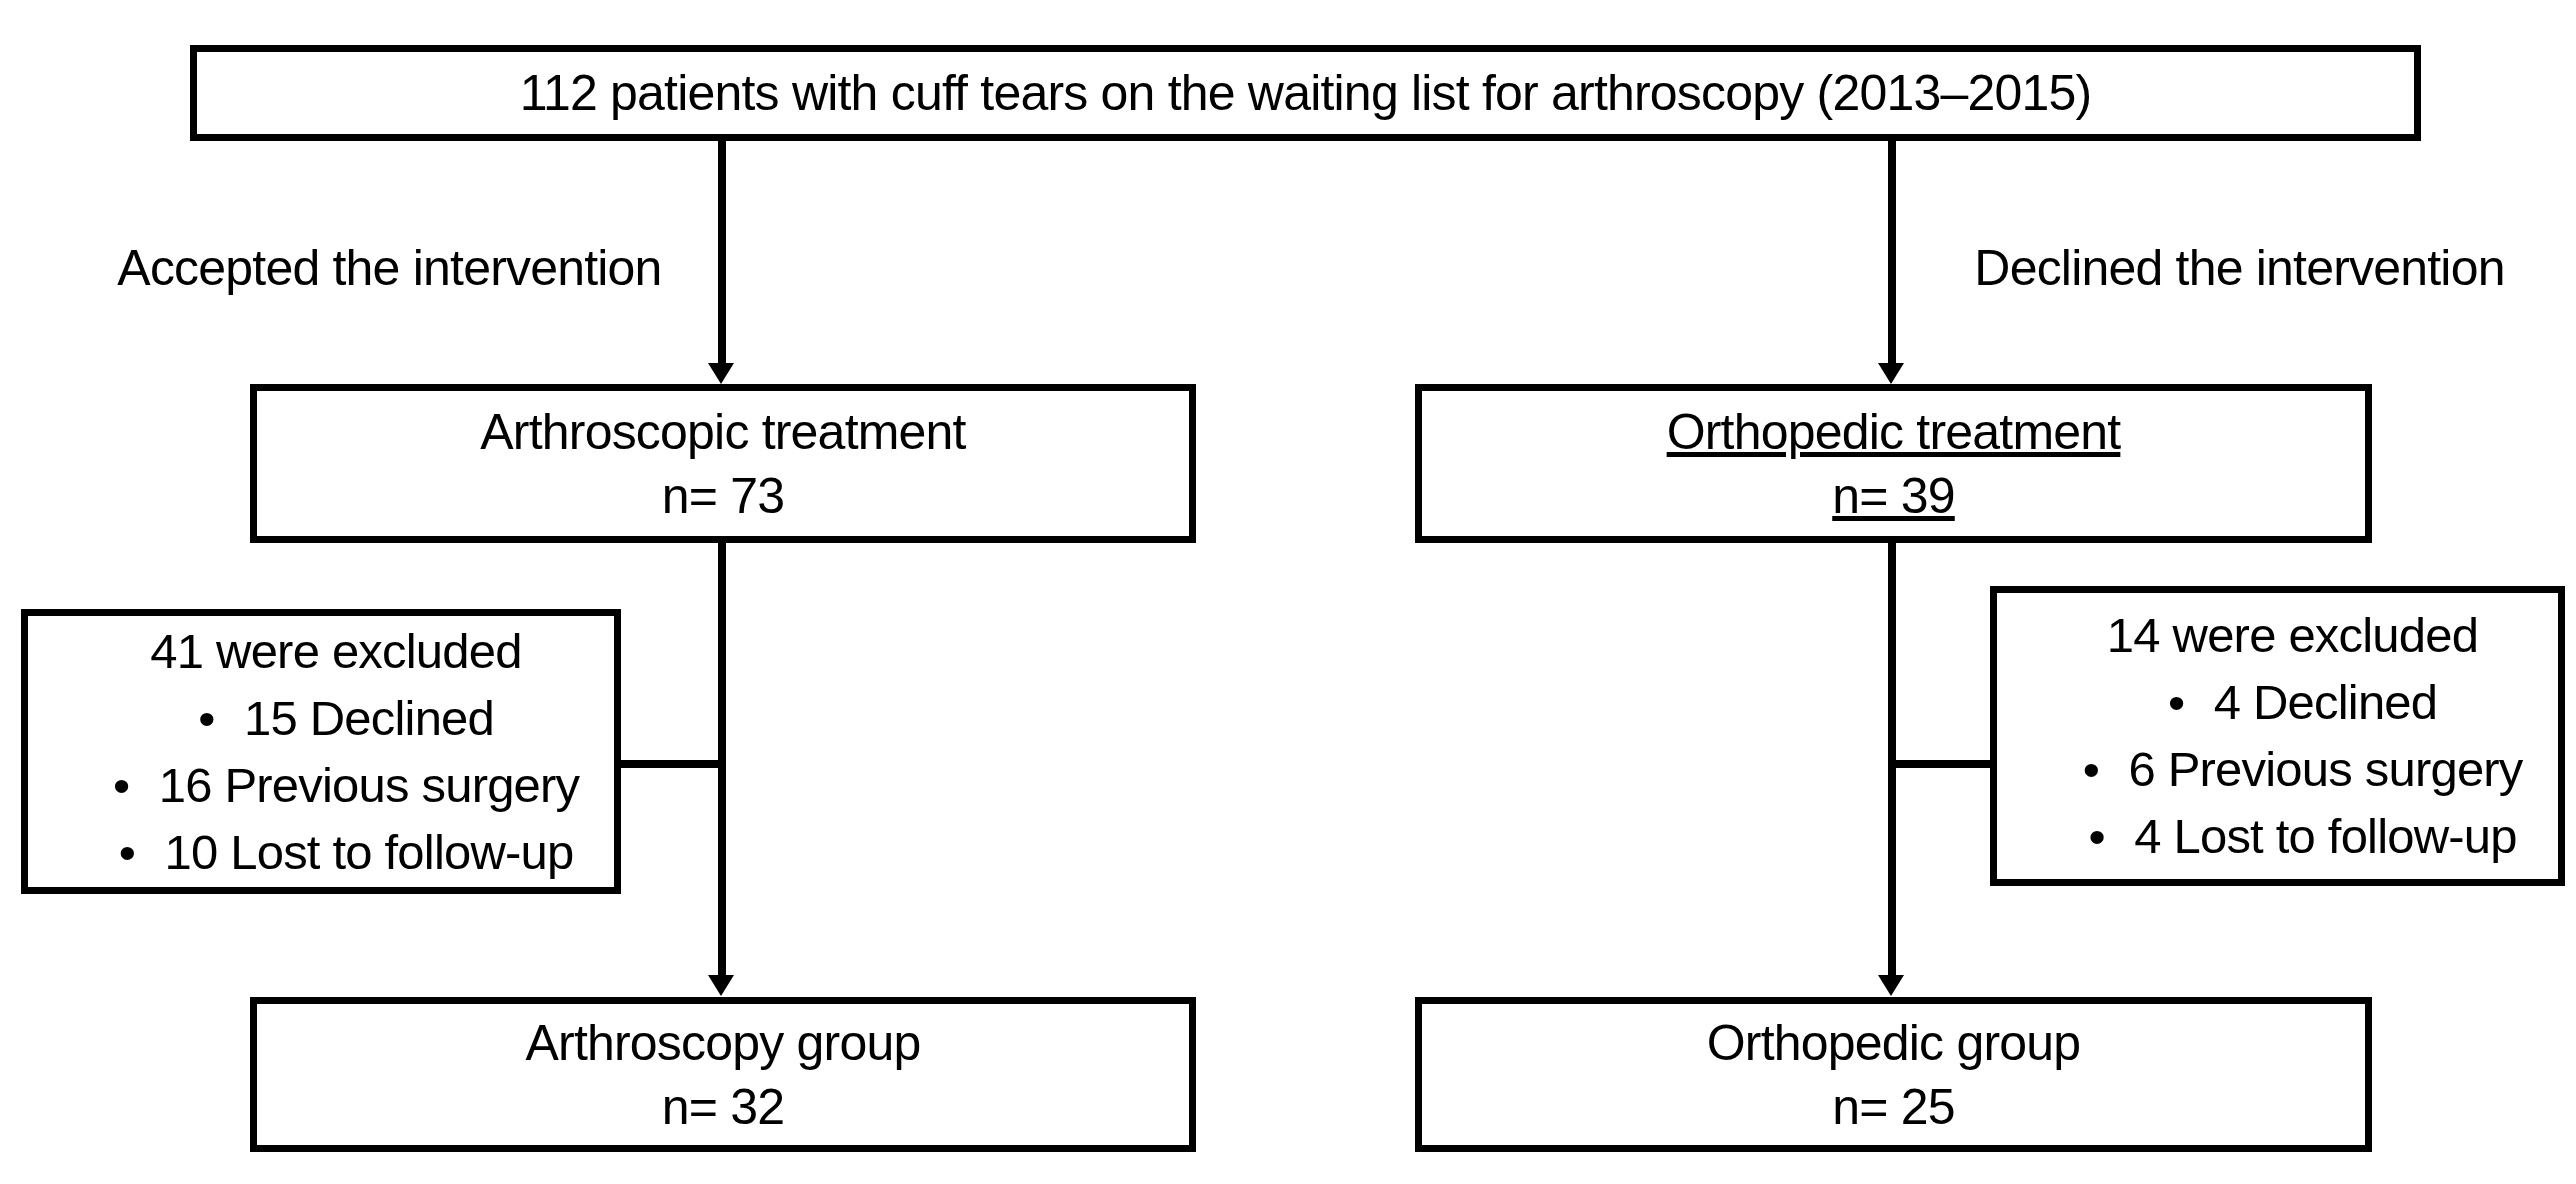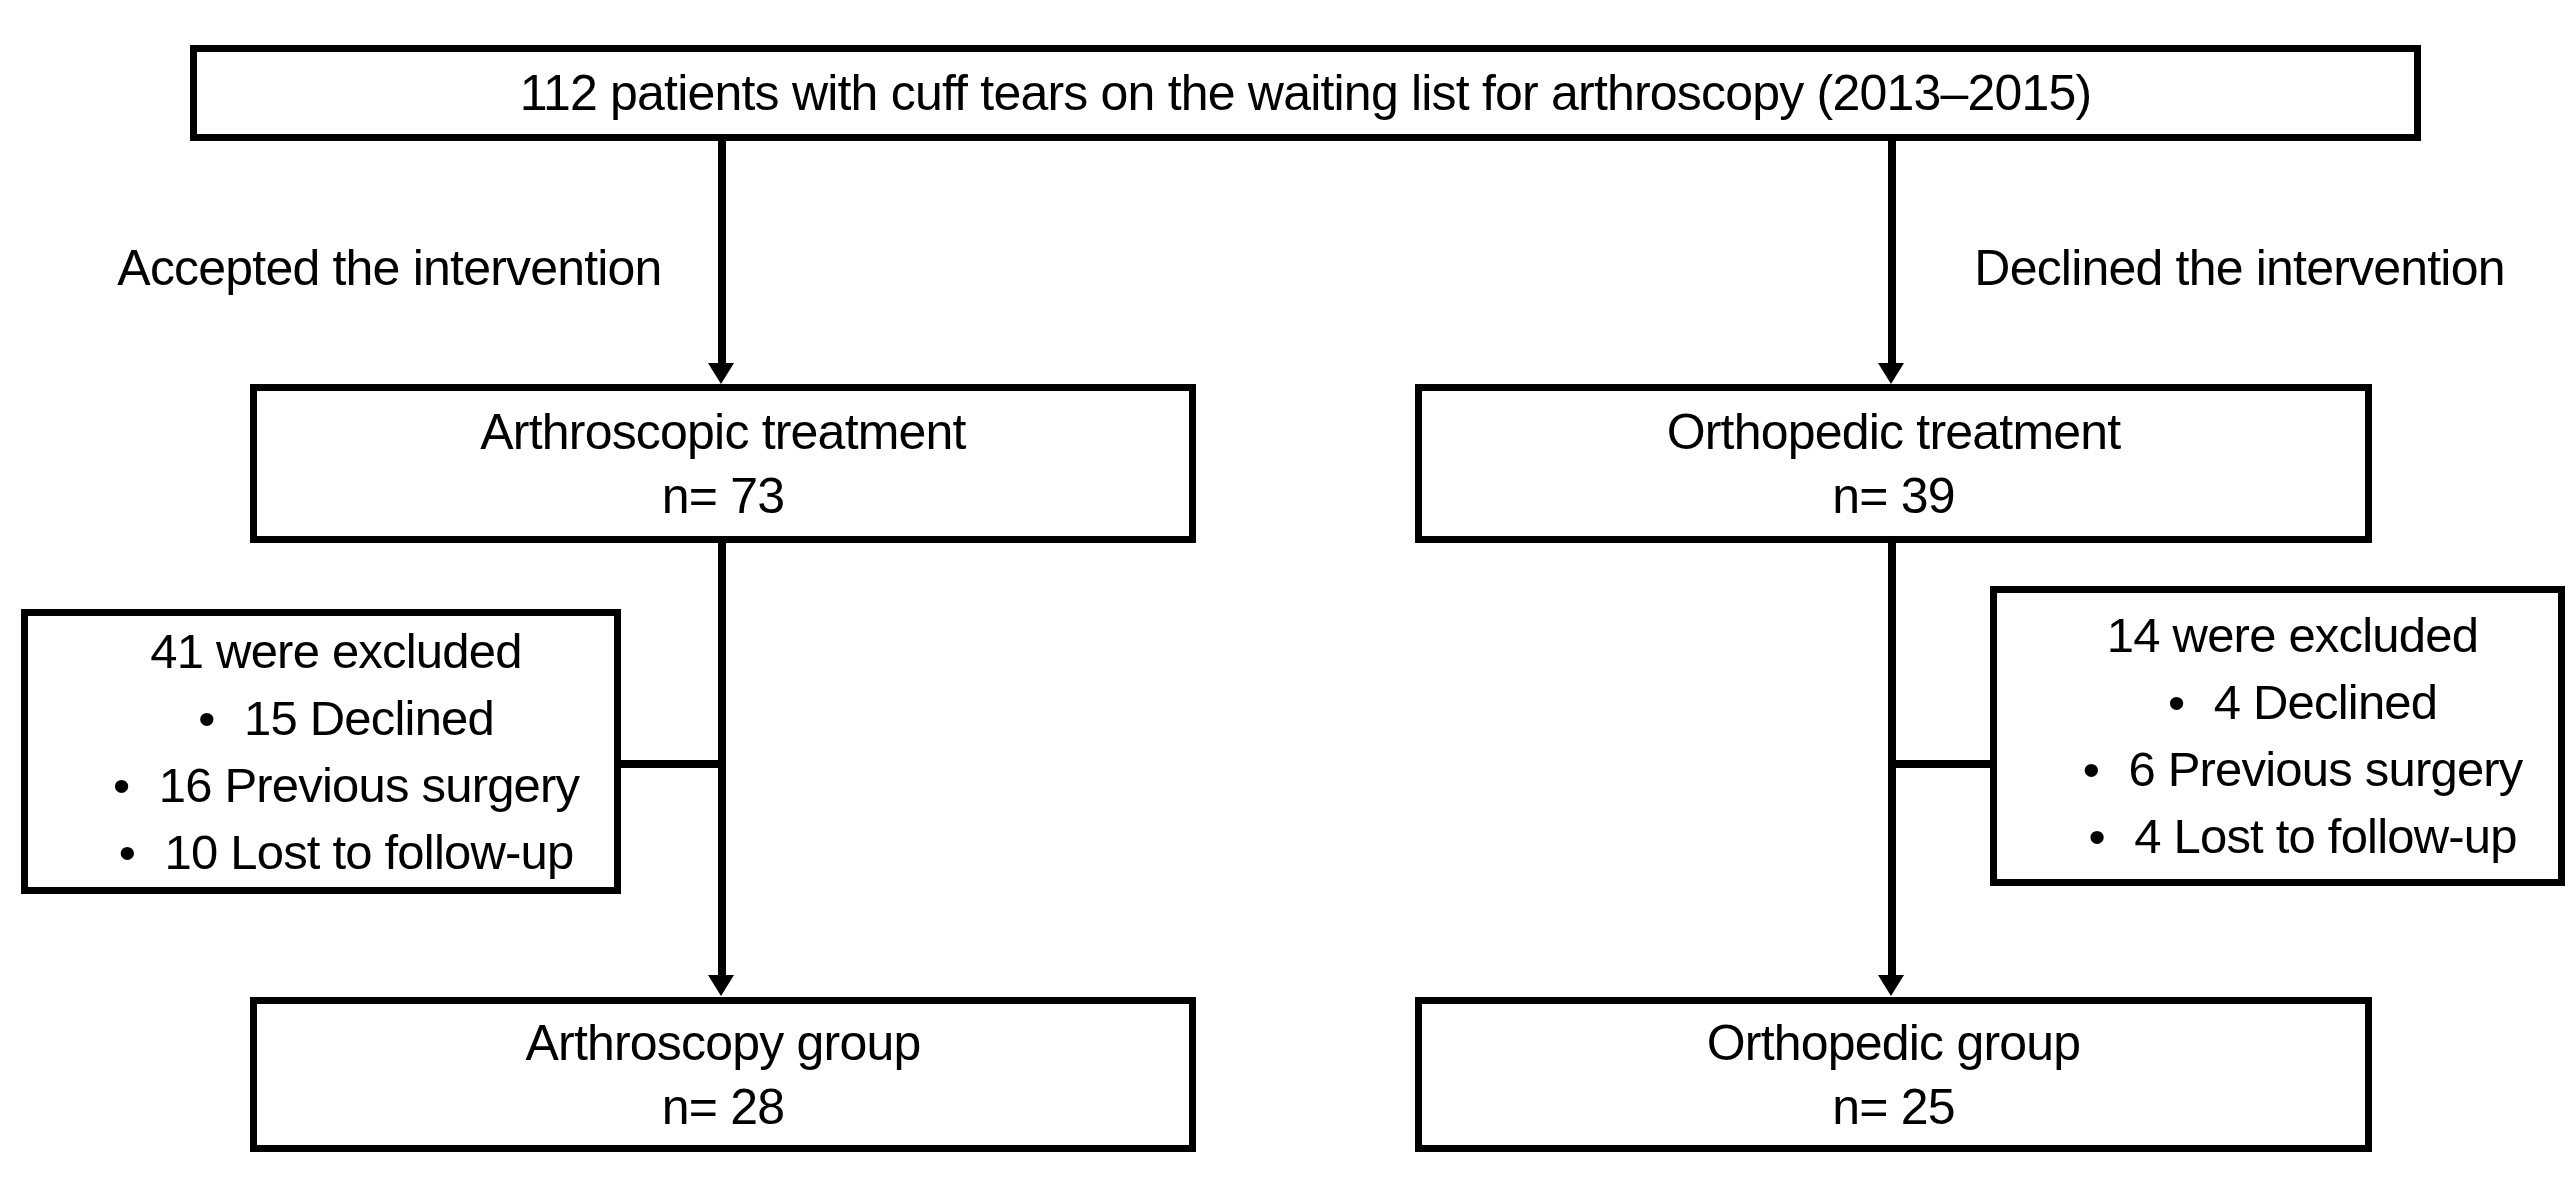--- a/index.html
+++ b/index.html
@@ -32,21 +32,21 @@
     line-height: 64px;
     white-space: nowrap;
   }
   .title-box {
     left: 190px; top: 45px;
     width: 2231px; height: 96px;
   }
   .title-box .bline { line-height: 76px; }
 
   .treatment-left  { left: 250px;  top: 384px; width: 946px; height: 159px; }
-  .treatment-right { left: 1415px; top: 384px; width: 957px; height: 159px; }
+  .treatment-right { left: 1415px; top: 384px; width: 957px; height: 159px; text-decoration: underline; }
   .group-left      { left: 250px;  top: 997px; width: 946px; height: 155px; }
   .group-right     { left: 1415px; top: 997px; width: 957px; height: 155px; }
 
   .exclusion {
     align-items: stretch;
     justify-content: center;
     text-align: center;
     font-size: 49px;
   }
   .exclusion-left  { left: 21px;   top: 609px; width: 600px; height: 285px; }
@@ -163,21 +163,21 @@
     <div class="ex-item">
       <span class="bullet">•</span><span>6 Previous surgery</span>
     </div>
     <div class="ex-item">
       <span class="bullet">•</span><span>4 Lost to follow-up</span>
     </div>
   </div>
 
   <div class="box group-left">
     <div class="bline">Arthroscopy group</div>
-    <div class="bline">n= 28</div>
+    <div class="bline">n= 32</div>
   </div>
 
   <div class="box group-right">
     <div class="bline">Orthopedic group</div>
     <div class="bline">n= 25</div>
   </div>
 
 </div>
 
 

